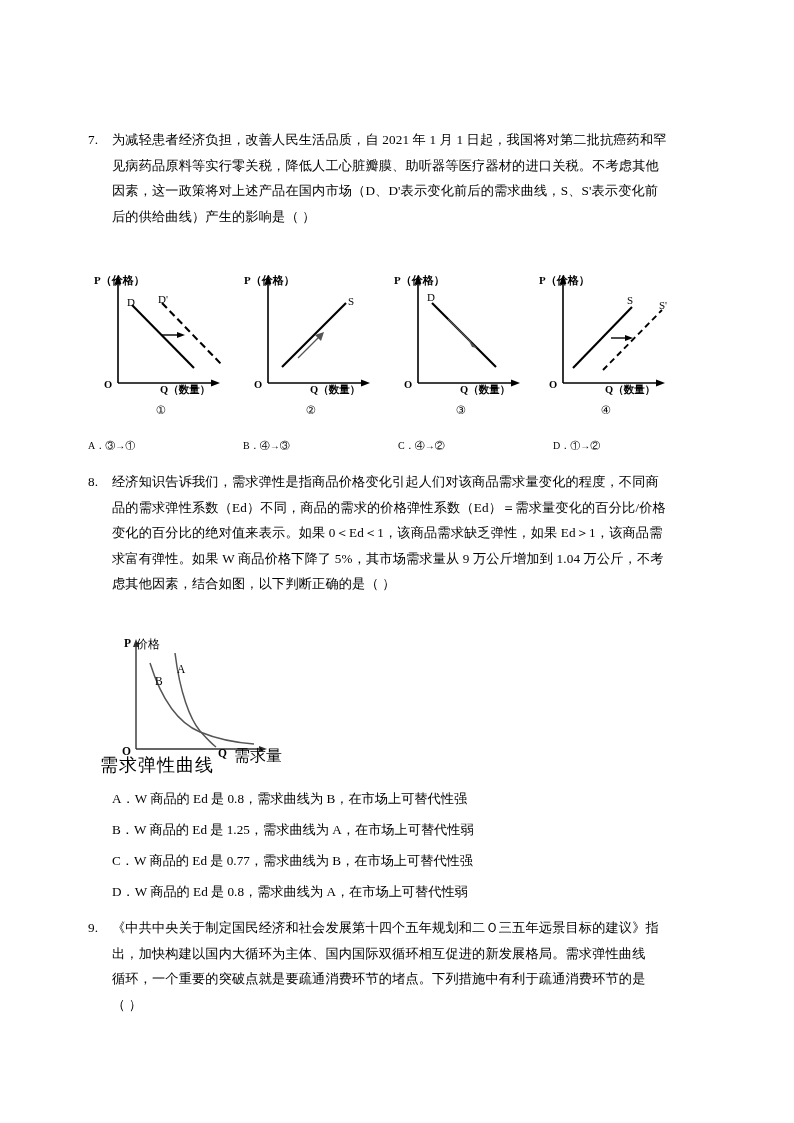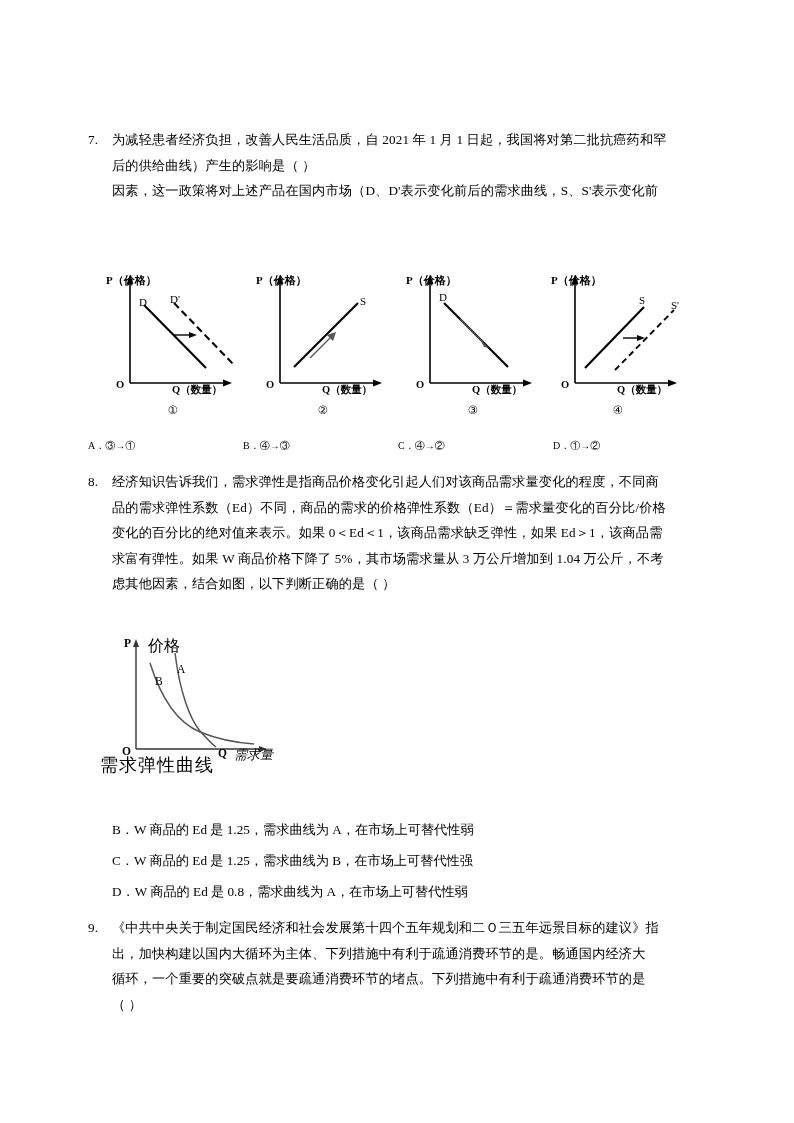--- a/index.html
+++ b/index.html
@@ -37,21 +37,21 @@
   .qnum {
     display: inline-block;
     width: 24px;
   }
   .indent {
     padding-left: 24px;
   }
   
   .charts-row {
     position: absolute;
-    left: 88px;
+    left: 76px;
     top: 228px;
     width: 630px;
     height: 150px;
   }
   .chart {
     position: absolute;
     top: 0;
     width: 150px;
     height: 150px;
   }
@@ -99,22 +99,23 @@
 </style>
 </head>
 <body>
 
 <div class="page">
 
   <div class="qblock" style="top:100px;">
     <div class="qline">
       <span class="qnum">7.</span><span>为减轻患者经济负担，改善人民生活品质，自 2021 年 1 月 1 日起，我国将对第二批抗癌药和罕</span>
     </div>
+    <div class="qline indent">见病药品原料等实行零关税，降低人工心脏瓣膜、助听器等医疗器材的进口关税。不考虑其他</div>
+    <div class="qline indent">因素，这一政策将对上述产品在国内市场（D、D'表示变化前后的需求曲线，S、S'表示变化前</div>
     <div class="qline indent">后的供给曲线）产生的影响是（      ）</div>
-    <div class="qline indent">因素，这一政策将对上述产品在国内市场（D、D'表示变化前后的需求曲线，S、S'表示变化前</div>
   </div>
 
   <div class="charts-row">
 
     <div class="chart" style="left:10px;">
       <svg width="150" height="150" viewBox="0 0 150 150">
 
         <line x1="32" y1="128" x2="32" y2="26" stroke="#000" stroke-width="1.6"></line>
         <polygon points="32,20 28.6,29 35.4,29" fill="#000"></polygon>
 
@@ -200,53 +201,54 @@
   <div class="opt-row" style="top:412px;">
     <span class="opt" style="width:155px;">A．③→①</span><span class="opt" style="width:155px;">B．④→③</span><span class="opt" style="width:155px;">C．④→②</span><span class="opt">D．①→②</span>
   </div>
 
   <div class="qblock" style="top:442px;">
     <div class="qline">
       <span class="qnum">8.</span><span>经济知识告诉我们，需求弹性是指商品价格变化引起人们对该商品需求量变化的程度，不同商</span>
     </div>
     <div class="qline indent">品的需求弹性系数（Ed）不同，商品的需求的价格弹性系数（Ed）＝需求量变化的百分比/价格</div>
     <div class="qline indent">变化的百分比的绝对值来表示。如果 0＜Ed＜1，该商品需求缺乏弹性，如果 Ed＞1，该商品需</div>
-    <div class="qline indent">求富有弹性。如果 W 商品价格下降了 5%，其市场需求量从 3 万公斤增加到 1.04 万公斤，不考</div>
+    <div class="qline indent">求富有弹性。如果 W 商品价格下降了 5%，其市场需求量从 9 万公斤增加到 1.04 万公斤，不考</div>
     <div class="qline indent">虑其他因素，结合如图，以下判断正确的是（      ）</div>
   </div>
 
   <div class="elastic-fig">
     <svg width="260" height="150" viewBox="0 0 260 150">
 
       <line x1="36" y1="126" x2="36" y2="22" stroke="#333" stroke-width="1.4"></line>
       <polygon points="36,16 33,24 39,24" fill="#333"></polygon>
 
       <line x1="36" y1="126" x2="160" y2="126" stroke="#333" stroke-width="1.4"></line>
       <polygon points="167,126 159,123 159,129" fill="#333"></polygon>
 
       <path d="M 50 40 C 62 78, 78 100, 100 109 C 122 118, 140 120, 154 121" fill="none" stroke="#555" stroke-width="1.5"></path>
 
       <path d="M 75 30 C 80 70, 90 96, 100 108 C 108 117, 112 121, 116 124" fill="none" stroke="#555" stroke-width="1.5"></path>
     </svg>
     <div style="position:absolute;left:24px;top:14px;font-size:11.5px;font-weight:bold;">P</div>
-    <div style="position:absolute;left:48px;top:13px;font-size:16px;">价格</div>
+    <div style="position:absolute;left:36px;top:13px;font-size:12px;">价格</div>
     <div style="position:absolute;left:77px;top:40px;font-size:11.5px;">A</div>
     <div style="position:absolute;left:55px;top:52px;font-size:11.5px;">B</div>
     <div style="position:absolute;left:22px;top:122px;font-size:11.5px;font-weight:bold;">O</div>
     <div style="position:absolute;left:118px;top:124px;font-size:11.5px;font-weight:bold;">Q</div>
-    <div style="position:absolute;left:134px;top:123px;font-size:13px;font-style:italic;">需求量</div>
+    <div style="position:absolute;left:134px;top:123px;font-size:16px;">需求量</div>
   </div>
   <div class="fig-caption">需求弹性曲线</div>
 
+  <div class="choice-line" style="top:763px;">A．W 商品的 Ed 是 0.8，需求曲线为 B，在市场上可替代性强</div>
   <div class="choice-line" style="top:794px;">B．W 商品的 Ed 是 1.25，需求曲线为 A，在市场上可替代性弱</div>
-  <div class="choice-line" style="top:825px;">C．W 商品的 Ed 是 1.25，需求曲线为 B，在市场上可替代性强</div>
+  <div class="choice-line" style="top:825px;">C．W 商品的 Ed 是 0.77，需求曲线为 B，在市场上可替代性强</div>
   <div class="choice-line" style="top:856px;font-family:Liberation Serif, serif;">D．W 商品的 Ed 是 0.8，需求曲线为 A，在市场上可替代性弱</div>
 
   <div class="qblock" style="top:888px;">
     <div class="qline">
       <span class="qnum">9.</span><span>《中共中央关于制定国民经济和社会发展第十四个五年规划和二Ｏ三五年远景目标的建议》指</span>
     </div>
-    <div class="qline indent">出，加快构建以国内大循环为主体、下列措施中有利于疏通消费环节的是。畅通国内经济大</div>
+    <div class="qline indent">出，加快构建以国内大循环为主体、国内国际双循环相互促进的新发展格局。需求弹性曲线</div>
     <div class="qline indent">循环，一个重要的突破点就是要疏通消费环节的堵点。下列措施中有利于疏通消费环节的是</div>
     <div class="qline indent">（      ）</div>
   </div>
 
 </div>
 
 </body></html>

